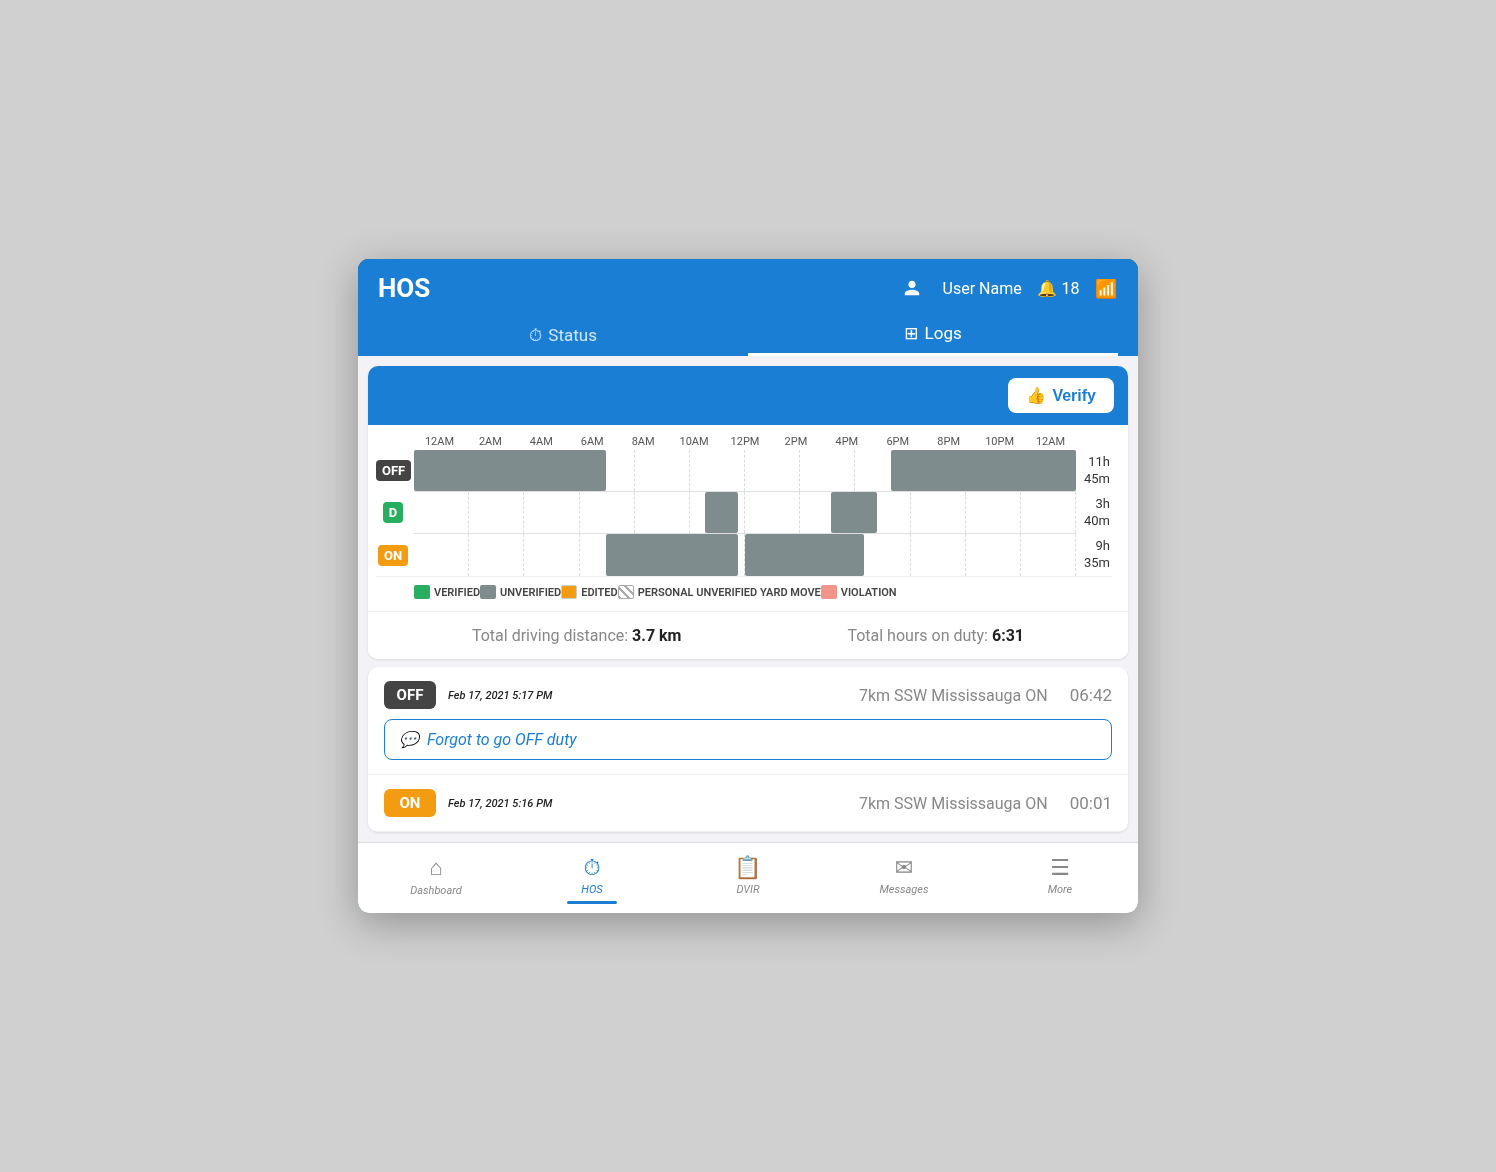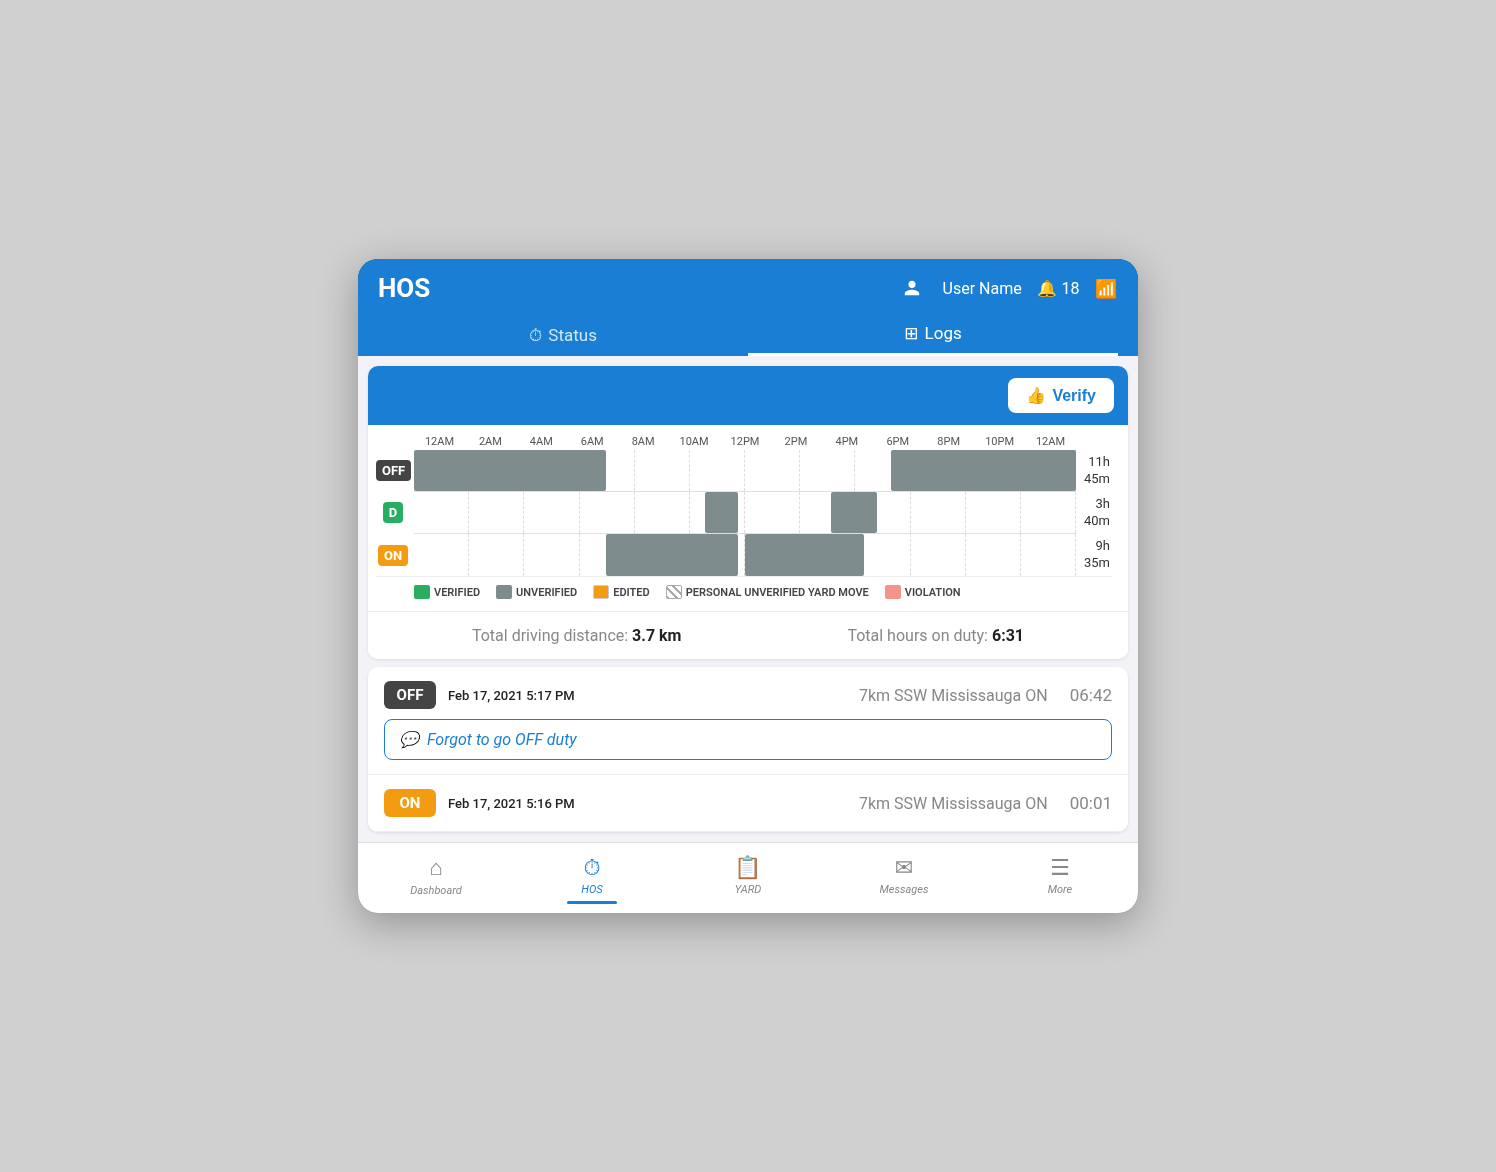--- a/index.html
+++ b/index.html
@@ -7,21 +7,21 @@
       background: #d0d0d0;
       display: flex;
       justify-content: center;
       align-items: center;
       min-height: 100vh;
       font-family: -apple-system, BlinkMacSystemFont, 'Segoe UI', Roboto, sans-serif;
     }
     .device-frame {
       width: 780px;
       background: #14532d;
-      border-radius: 20px;
+      border-radius: 11px;
       overflow: hidden;
       box-shadow: 0 10px 40px rgba(0,0,0,0.3);
     }
     
     .header {
       background: #1a7fd4;
       padding: 14px 20px 0 20px;
     }
     .header-top {
       display: flex;
@@ -183,21 +183,20 @@
     .bar-seg {
       position: absolute;
       top: 0;
       bottom: 0;
       background: #7f8c8d;
       border-radius: 2px;
     }
     
     .legend {
       display: flex;
-      gap: 16px;
       padding: 8px 8px 8px 38px;
       flex-wrap: wrap;
       align-items: flex-start;
       border-top: 1px solid #eee;
     }
     .legend-item {
       display: flex;
       align-items: center;
       gap: 4px;
       font-size: 11px;
@@ -263,24 +262,25 @@
       border-radius: 6px;
       color: white;
       font-weight: bold;
       font-size: 15px;
       min-width: 52px;
       text-align: center;
     }
     .log-status-badge.off { background: #444; }
     .log-status-badge.on { background: #f39c12; }
     .log-datetime {
-      font-size: 13px;
+      font-size: 11px;
       font-weight: 500;
       color: #222;
       flex: 1;
+      font-style: italic;
     }
     .log-location {
       font-size: 16px;
       color: #888;
     }
     .log-duration {
       font-size: 17px;
       color: #888;
       margin-left: 10px;
     }
@@ -545,21 +545,21 @@
       <span class="nav-label">Dashboard</span>
       <div class="nav-indicator hidden"></div>
     </div>
     <div class="nav-item">
       <span class="nav-icon active">⏱</span>
       <span class="nav-label active">HOS</span>
       <div class="nav-indicator"></div>
     </div>
     <div class="nav-item">
       <span class="nav-icon">📋</span>
-      <span class="nav-label">YARD</span>
+      <span class="nav-label">DVIR</span>
       <div class="nav-indicator hidden"></div>
     </div>
     <div class="nav-item">
       <span class="nav-icon">✉</span>
       <span class="nav-label">Messages</span>
       <div class="nav-indicator hidden"></div>
     </div>
     <div class="nav-item">
       <span class="nav-icon">☰</span>
       <span class="nav-label">More</span>

